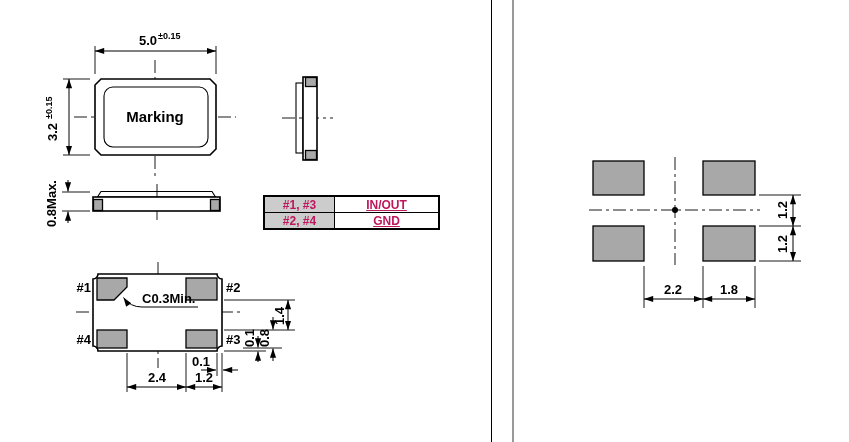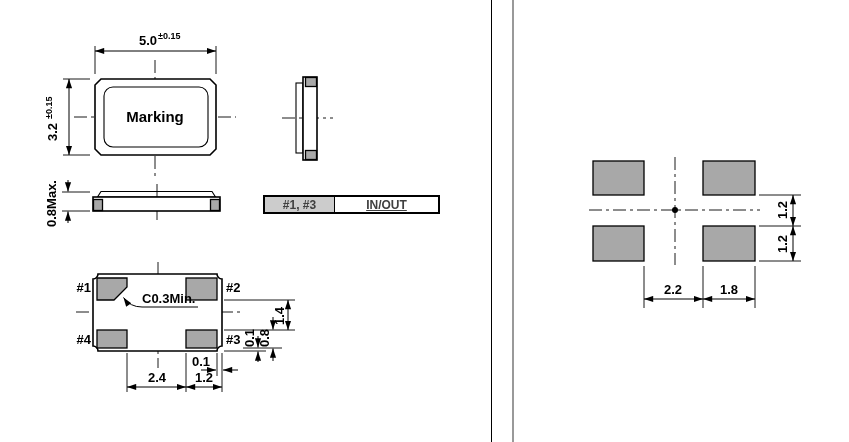--- a/index.html
+++ b/index.html
@@ -14,21 +14,21 @@
   .ol{fill:#ffffff;stroke:#000;stroke-width:1.6;}
   .tn{fill:none;stroke:#000;stroke-width:1.1;}
   .pd{stroke:#000;stroke-width:1.3;}
   .xl{stroke:#000;stroke-width:0.9;fill:none;}
   .cl{stroke:#000;stroke-width:0.9;fill:none;stroke-dasharray:13 4 3 4;}
   .dm{stroke:#000;stroke-width:1;fill:none;}
   .pinmap{position:absolute;left:263px;top:195px;width:176px;}
   .pinmap-title{font-size:13px;font-weight:700;color:#000;margin:0 0 2px 1px;}
   .pinmap table{border-collapse:collapse;width:172px;table-layout:fixed;border:2px solid #000;}
   .pinmap td{border:1px solid #000;height:15px;padding:0;text-align:center;
-             font-size:12px;font-weight:700;color:#404040;}
+             font-size:12px;font-weight:700;color:#be185d;}
   .pinmap td.c1{width:69px;background:#cccccc;}
   .pinmap td.c2{width:103px;background:#ffffff;text-decoration:underline;}
 </style>
 </head>
 <body>
 
 <div class="canvas">
 
 <svg width="849" height="442" viewBox="0 0 849 442">
   <defs>
@@ -155,17 +155,21 @@
 </svg>
 
 
 <div class="pinmap">
   <table>
     <tbody>
       <tr>
         <td class="c1">#1, #3</td>
         <td class="c2">IN/OUT</td>
       </tr>
+      <tr>
+        <td class="c1">#2, #4</td>
+        <td class="c2">GND</td>
+      </tr>
     </tbody>
   </table>
 </div>
 
 </div>
 
 </body></html>

